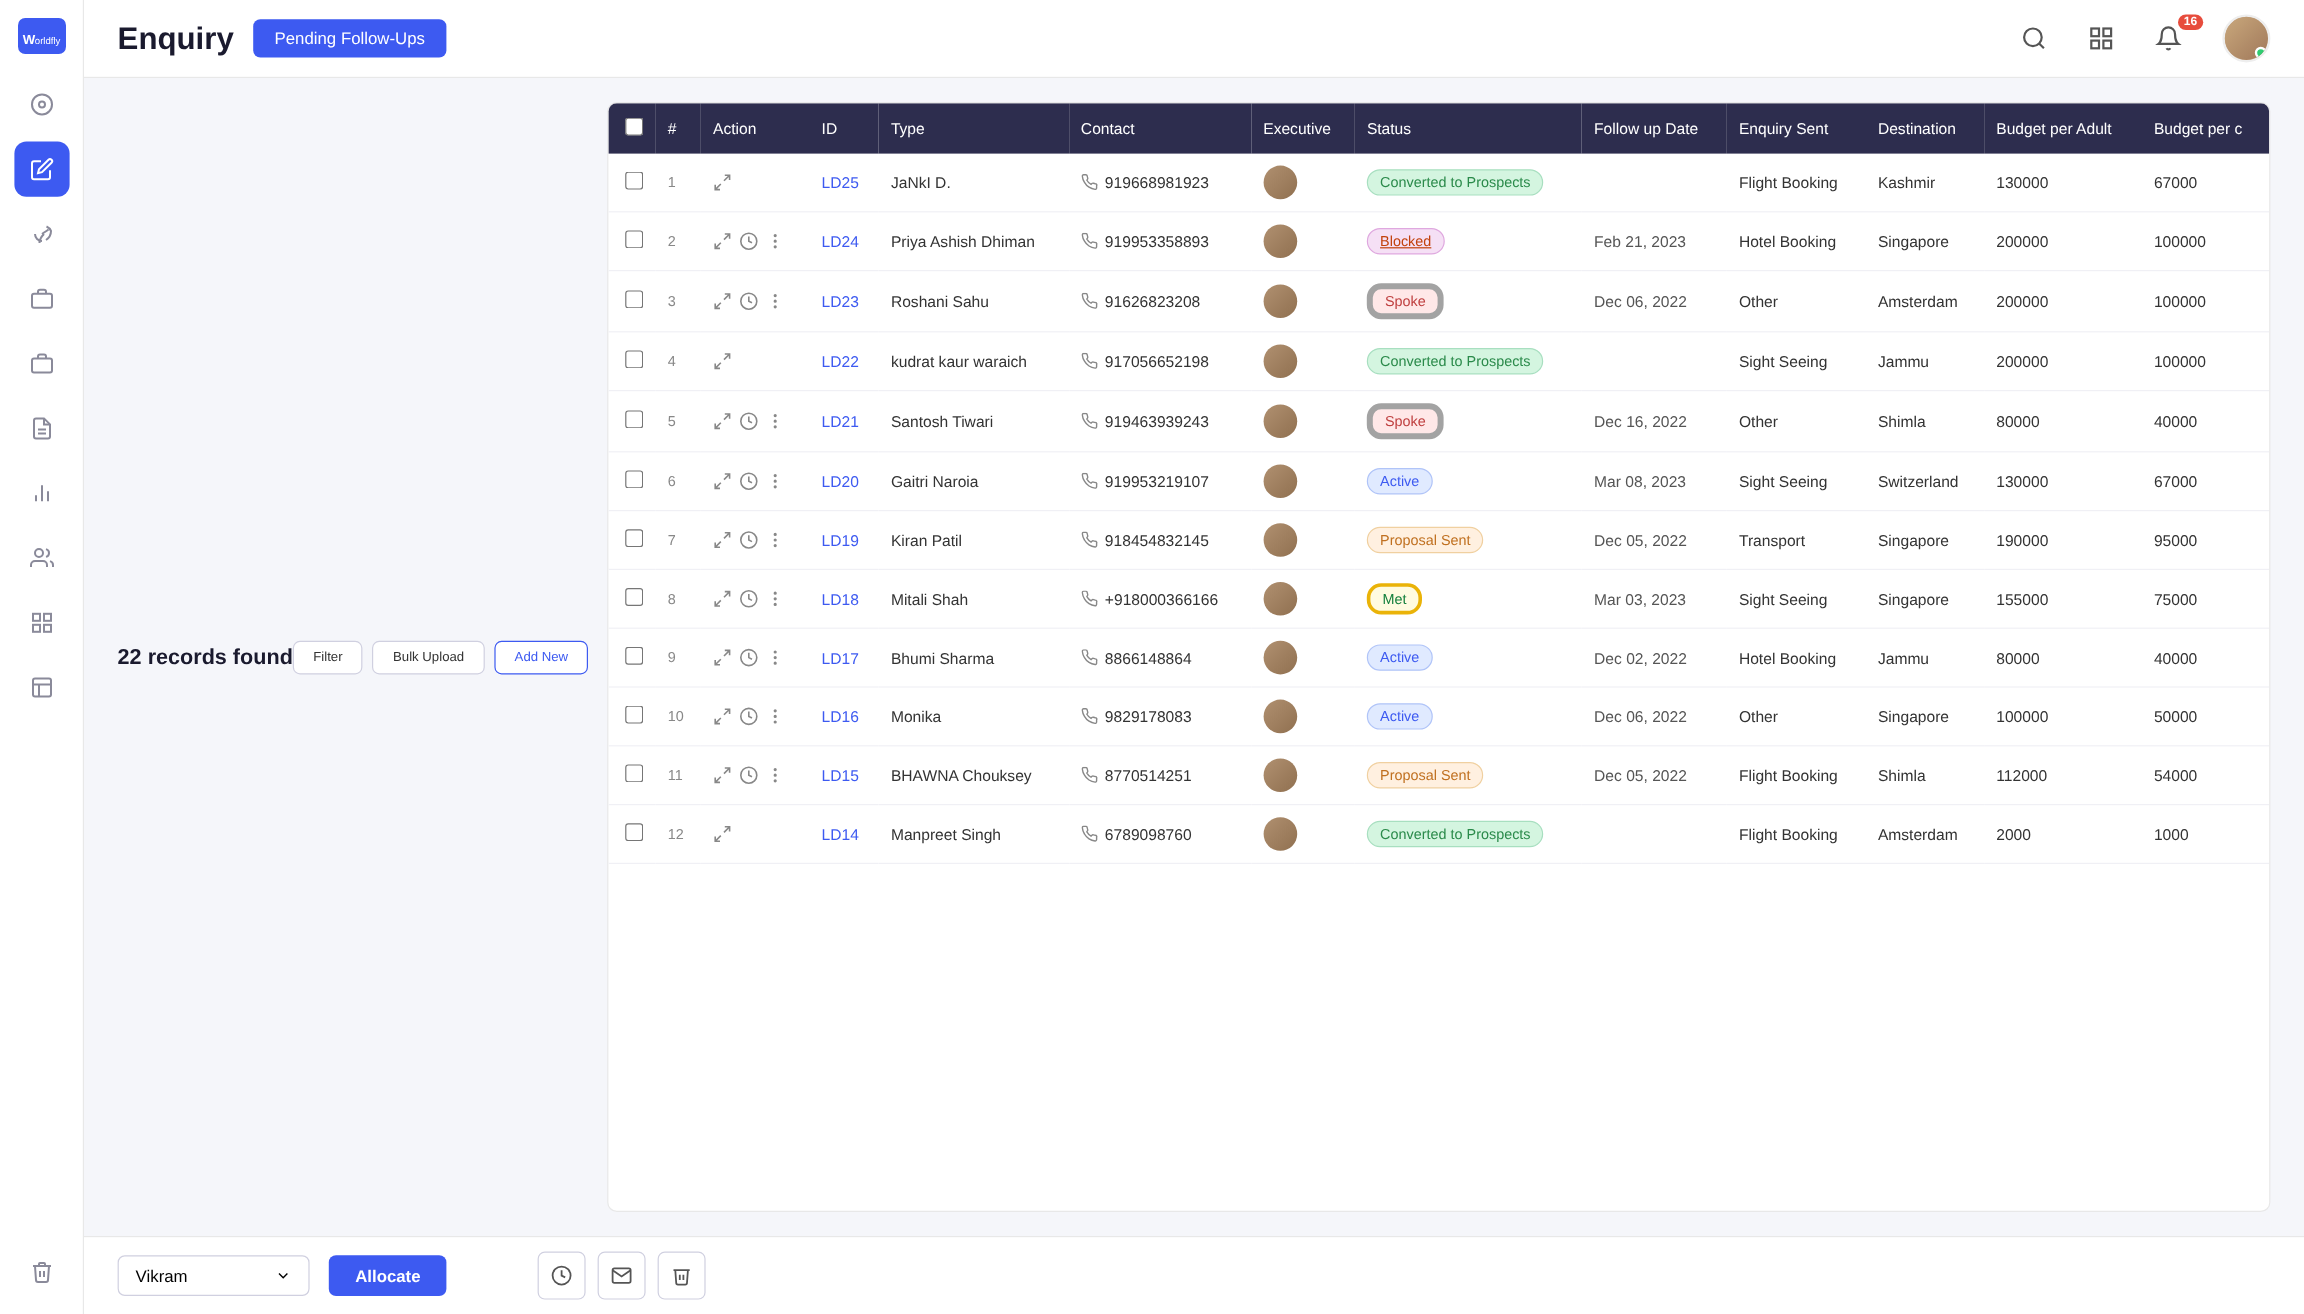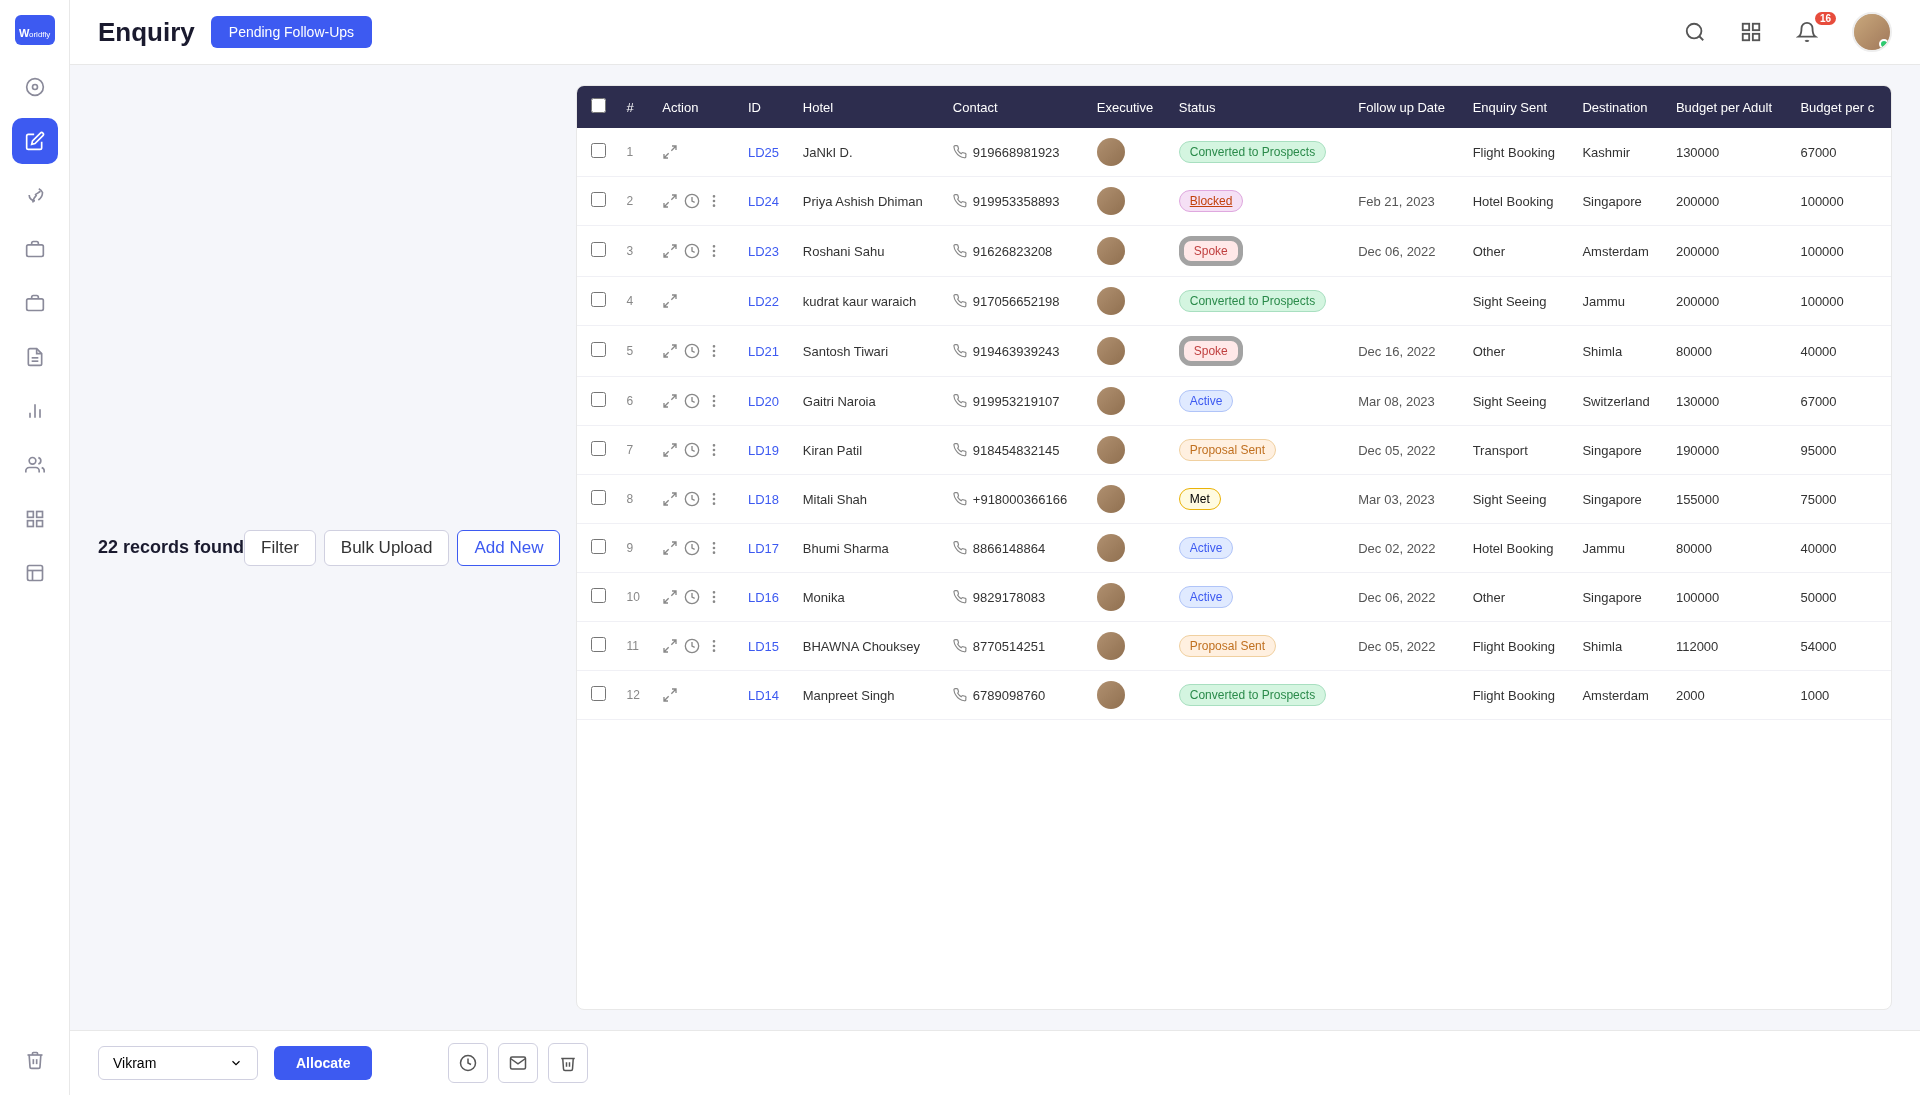--- a/index.html
+++ b/index.html
@@ -146,21 +146,21 @@
     }
     .action-btns {
       display: flex;
       gap: 8px;
     }
     .action-btn {
       border: 1.5px solid #d0d0e0;
       background: #fff;
       border-radius: 6px;
       padding: 7px 16px;
-      font-size: 17px;
+      font-size: 11px;
       font-weight: 500;
       cursor: pointer;
       color: #333;
     }
     .action-btn.primary {
       background: #fff;
       border-color: #3d5af1;
       color: #3d5af1;
     }
 
@@ -230,21 +230,21 @@
       border-radius: 12px;
       font-size: 12px;
       font-weight: 500;
       white-space: nowrap;
     }
     .status-converted { background: #d4f5e0; color: #2a8a4a; border: 1px solid #a8dfc0; }
     .status-blocked { background: #f5e0f5; color: #c2410c; border: 1px solid #dfa8df; text-decoration: underline; }
     .status-spoke { background: #ffe8e8; color: #c04040; border: 5px solid #a3a3a3; }
     .status-active { background: #e0eaff; color: #3d5af1; border: 1px solid #b0c4f8; }
     .status-proposal { background: #fff0e0; color: #c07020; border: 1px solid #f0d0a0; }
-    .status-met { background: #fffbe0; color: #000000; border: 1px solid #eab308; }
+    .status-met { background: #fffbe0; color: #15803d; border: 3px solid #eab308; }
 
     
     .bottom-bar {
       background: #fff;
       border-top: 1px solid #e8e8e8;
       padding: 12px 28px;
       display: flex;
       align-items: center;
       gap: 16px;
       flex-shrink: 0;
@@ -430,21 +430,21 @@
     </div>
 
     <div class="table-wrap">
       <table>
         <thead>
           <tr>
             <th><input type="checkbox" style=""></th>
             <th>#</th>
             <th>Action</th>
             <th>ID</th>
-            <th>Hotel</th>
+            <th>Type</th>
             <th>Contact</th>
             <th>Executive</th>
             <th>Status</th>
             <th>Follow up Date</th>
             <th>Enquiry Sent</th>
             <th>Destination</th>
             <th>Budget per Adult</th>
             <th>Budget per c</th>
           </tr>
         </thead>

